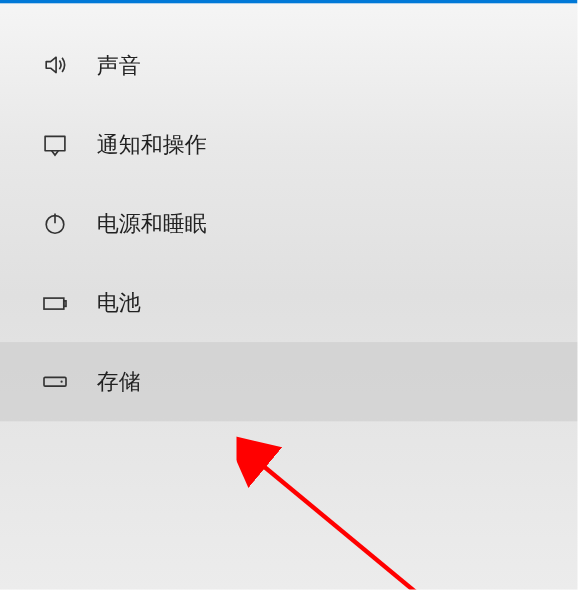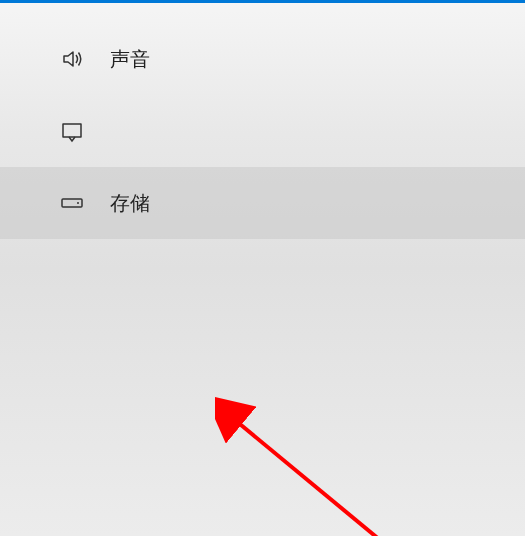--- a/index.html
+++ b/index.html
@@ -20,21 +20,21 @@
       height: 3px;
       background: #0078d7;
     }
     .menu-container {
       padding-top: 20px;
     }
     .menu-item {
       display: flex;
       align-items: center;
       height: 72px;
-      padding-left: 60px;
+      padding-left: 38px;
       cursor: pointer;
     }
     .menu-item.selected {
       background: rgba(200, 200, 200, 0.55);
     }
     .icon-wrapper {
       width: 24px;
       height: 24px;
       display: flex;
       align-items: center;
@@ -72,24 +72,43 @@
     <span class="label">声音</span>
   </div>
 
   <div class="menu-item">
     <span class="icon-wrapper">
       <svg width="24" height="24" viewBox="0 0 24 24" fill="none" stroke="currentColor" stroke-width="1.5">
         <rect x="3" y="5" width="18" height="13" stroke-linejoin="round"></rect>
         <path d="M9 18 L12 22 L15 18"></path>
       </svg>
     </span>
+    <span class="label">通知和操作</span>
   </div>
 
 
+  <div class="menu-item">
+    <span class="icon-wrapper">
+      <svg width="24" height="24" viewBox="0 0 24 24" fill="none" stroke="currentColor" stroke-width="1.5">
+        <circle cx="12" cy="13" r="8"></circle>
+        <line x1="12" y1="3" x2="12" y2="12"></line>
+      </svg>
+    </span>
+    <span class="label">电源和睡眠</span>
+  </div>
 
+  <div class="menu-item">
+    <span class="icon-wrapper">
+      <svg width="24" height="24" viewBox="0 0 24 24" fill="none" stroke="currentColor" stroke-width="1.5">
+        <rect x="2" y="8" width="18" height="10"></rect>
+        <rect x="20" y="10.5" width="2" height="5"></rect>
+      </svg>
+    </span>
+    <span class="label">电池</span>
+  </div>
 
   <div class="menu-item selected">
     <span class="icon-wrapper">
       <svg width="24" height="24" viewBox="0 0 24 24" fill="none" stroke="currentColor" stroke-width="1.5">
         <rect x="2" y="8" width="20" height="8" rx="1"></rect>
         <circle cx="18" cy="12" r="1" fill="currentColor" stroke="none"></circle>
       </svg>
     </span>
     <span class="label">存储</span>
   </div>

